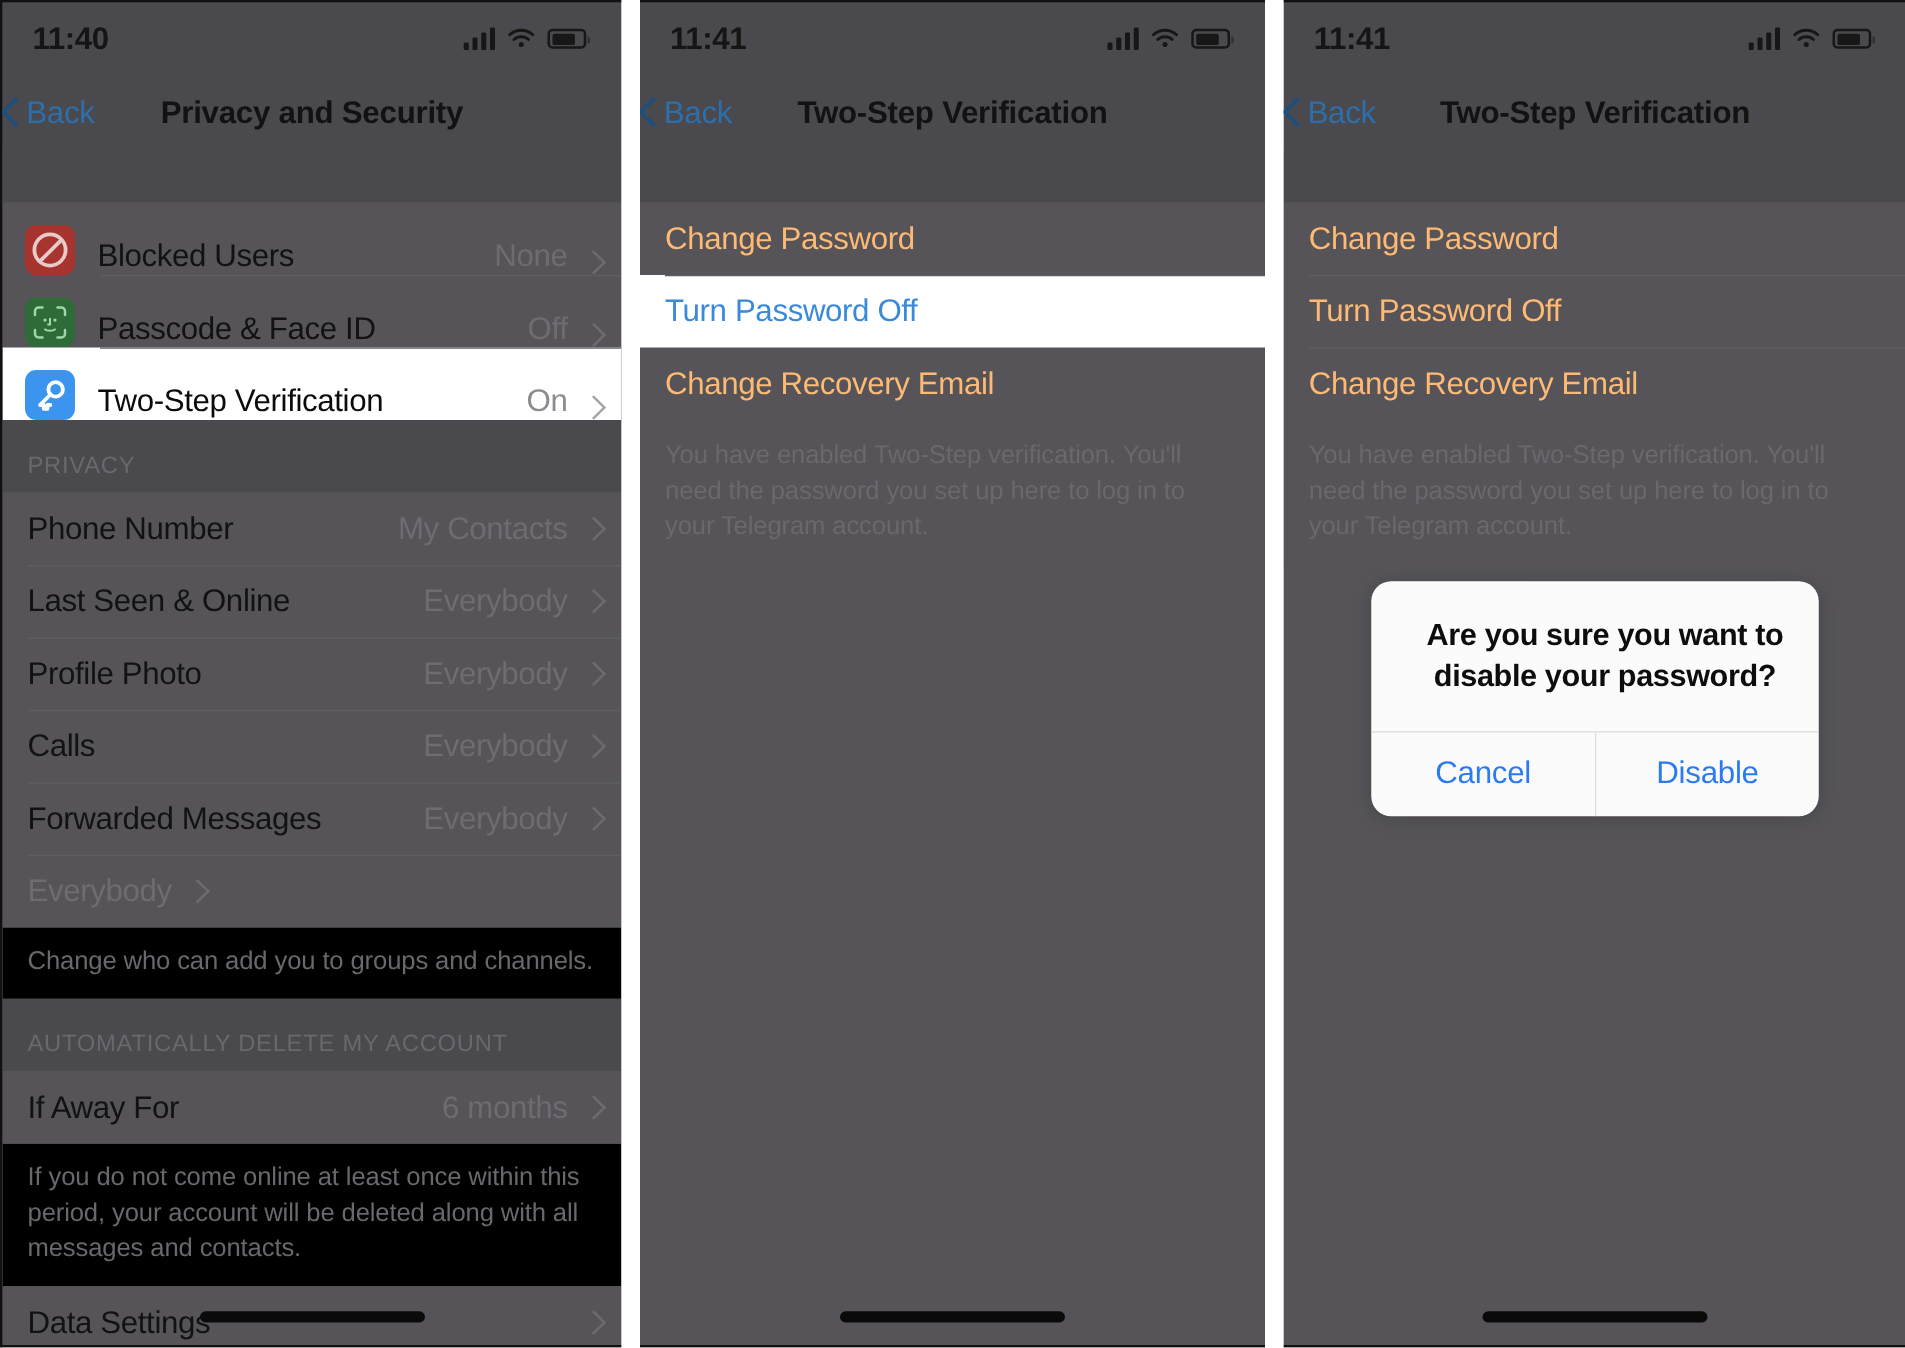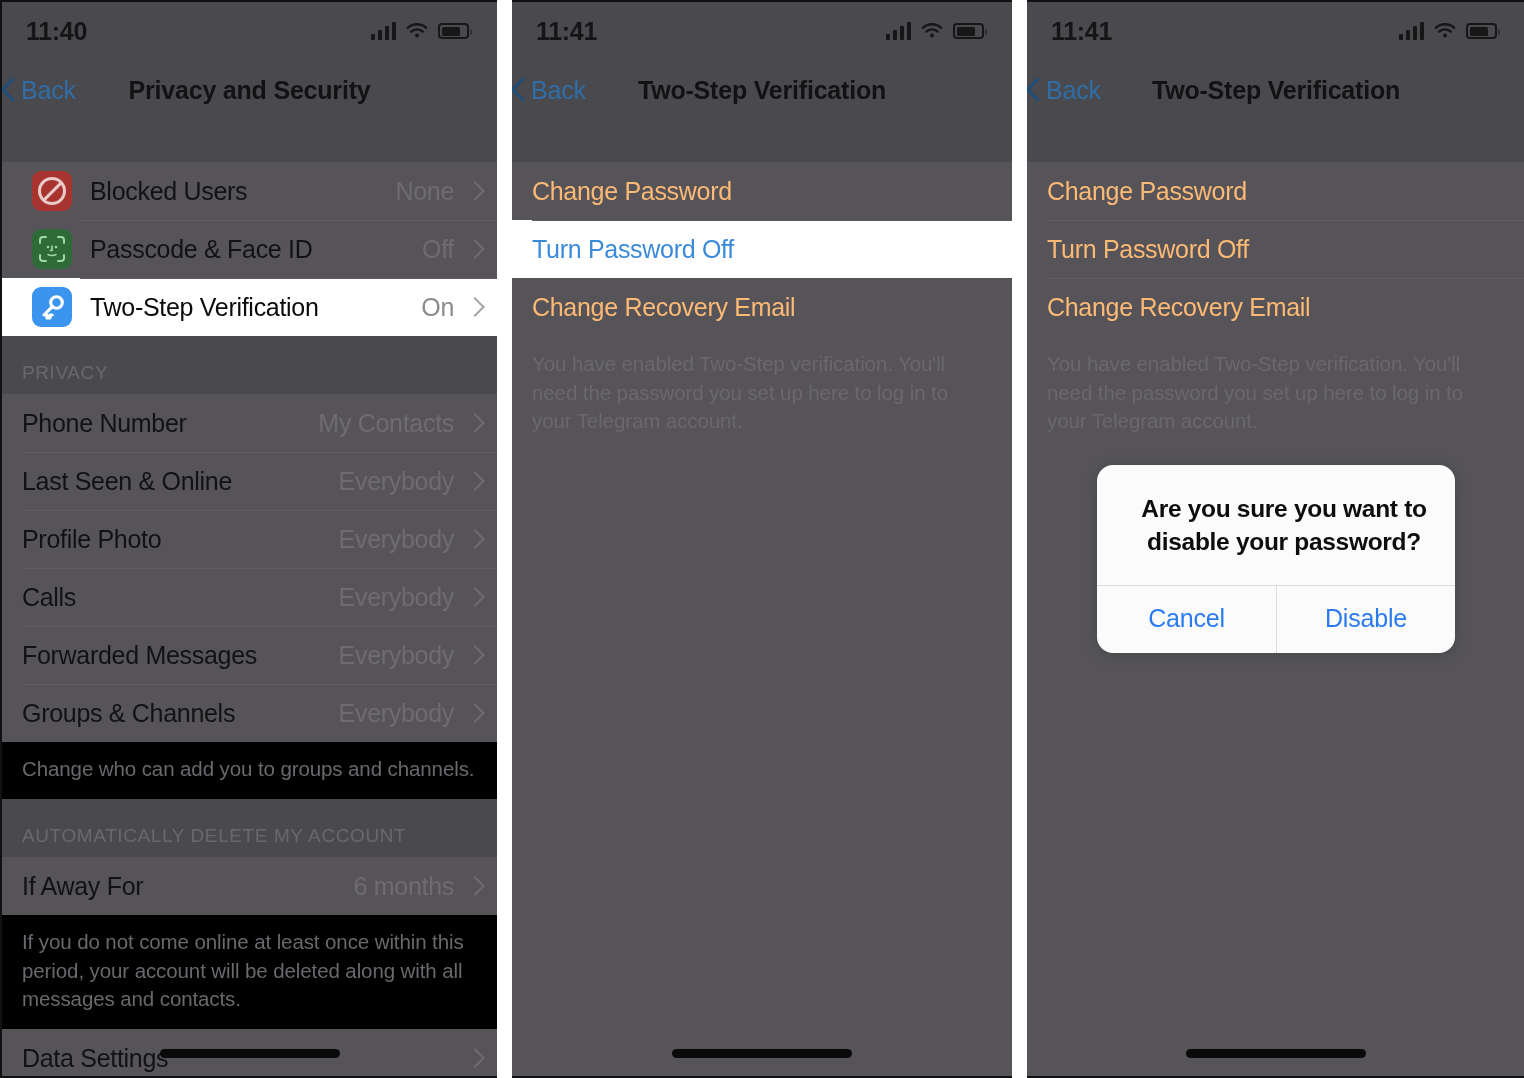--- a/index.html
+++ b/index.html
@@ -116,21 +116,21 @@
     height: 58px;
     background: #565459;
     display: flex;
     align-items: center;
     padding: 0 18px 0 20px;
   }
   .row + .row::before {
     content: ""; position: absolute; left: 20px; right: 0; top: 0;
     height: 1px; background: #5f5d62;
   }
-  .row.icon-row { padding-left: 30px; }
+  .row.icon-row { padding-left: 18px; align-items: flex-end; }
   .row.icon-row + .row.icon-row::before { left: 78px; }
 
   .row-ico {
     width: 40px; height: 40px;
     border-radius: 9px;
     margin-right: 18px;
     flex: 0 0 auto;
     position: relative;
     display: flex; align-items: center; justify-content: center;
   }
@@ -379,21 +379,20 @@
         <span class="row-label">Calls</span>
         <span class="row-value">Everybody</span>
         <span class="chev-right"></span>
       </div>
       <div class="row">
         <span class="row-label">Forwarded Messages</span>
         <span class="row-value">Everybody</span>
         <span class="chev-right"></span>
       </div>
       <div class="row">
-        <span class="row-label">Groups &amp; Channels</span>
         <span class="row-value">Everybody</span>
         <span class="chev-right"></span>
       </div>
 
       <div class="foot-note">Change who can add you to groups and channels.</div>
 
       <div class="section-head">AUTOMATICALLY DELETE MY ACCOUNT</div>
 
       <div class="row">
         <span class="row-label">If Away For</span>

